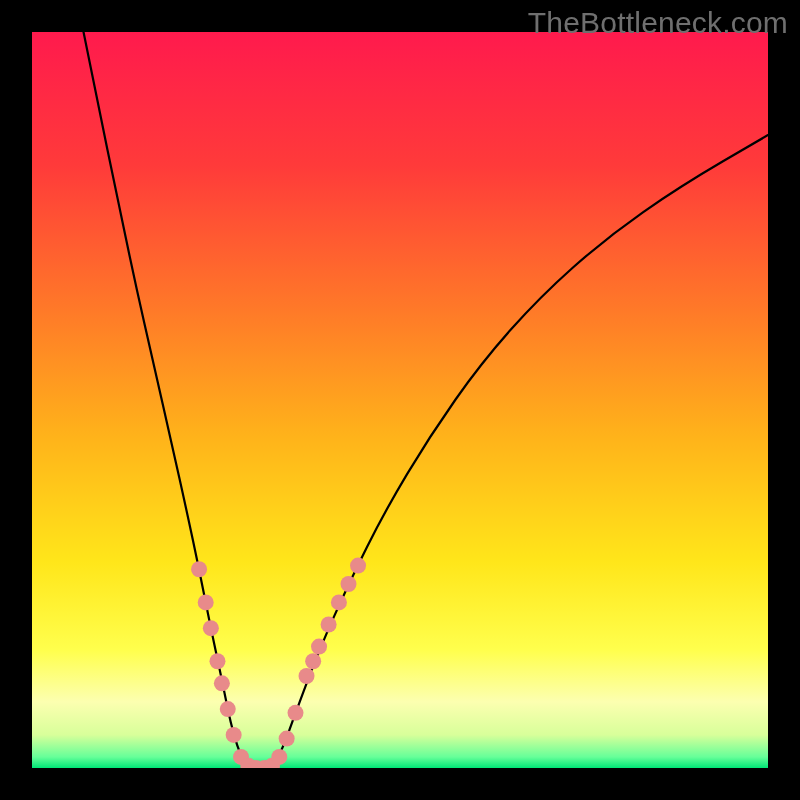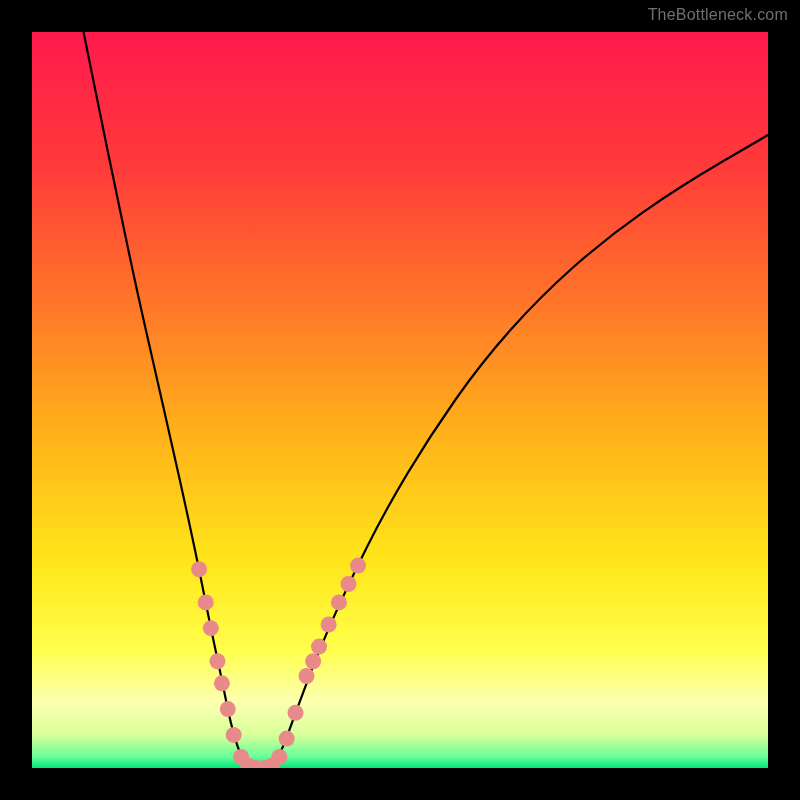--- a/index.html
+++ b/index.html
@@ -40,21 +40,21 @@
     top: 0;
     width: 736px;
     height: 736px;
     overflow: visible;
   }
   .watermark {
     position: absolute;
     top: 6px;
     right: 12px;
     color: #6f6f6f;
-    font-size: 16px;
+    font-size: 30px;
     font-weight: 500;
     letter-spacing: 0.2px;
   }
 </style>
 </head>
 <body>
 
 <div class="frame">
   <div class="plot">
     <svg class="gradient" viewBox="0 0 100 100" preserveAspectRatio="none">

